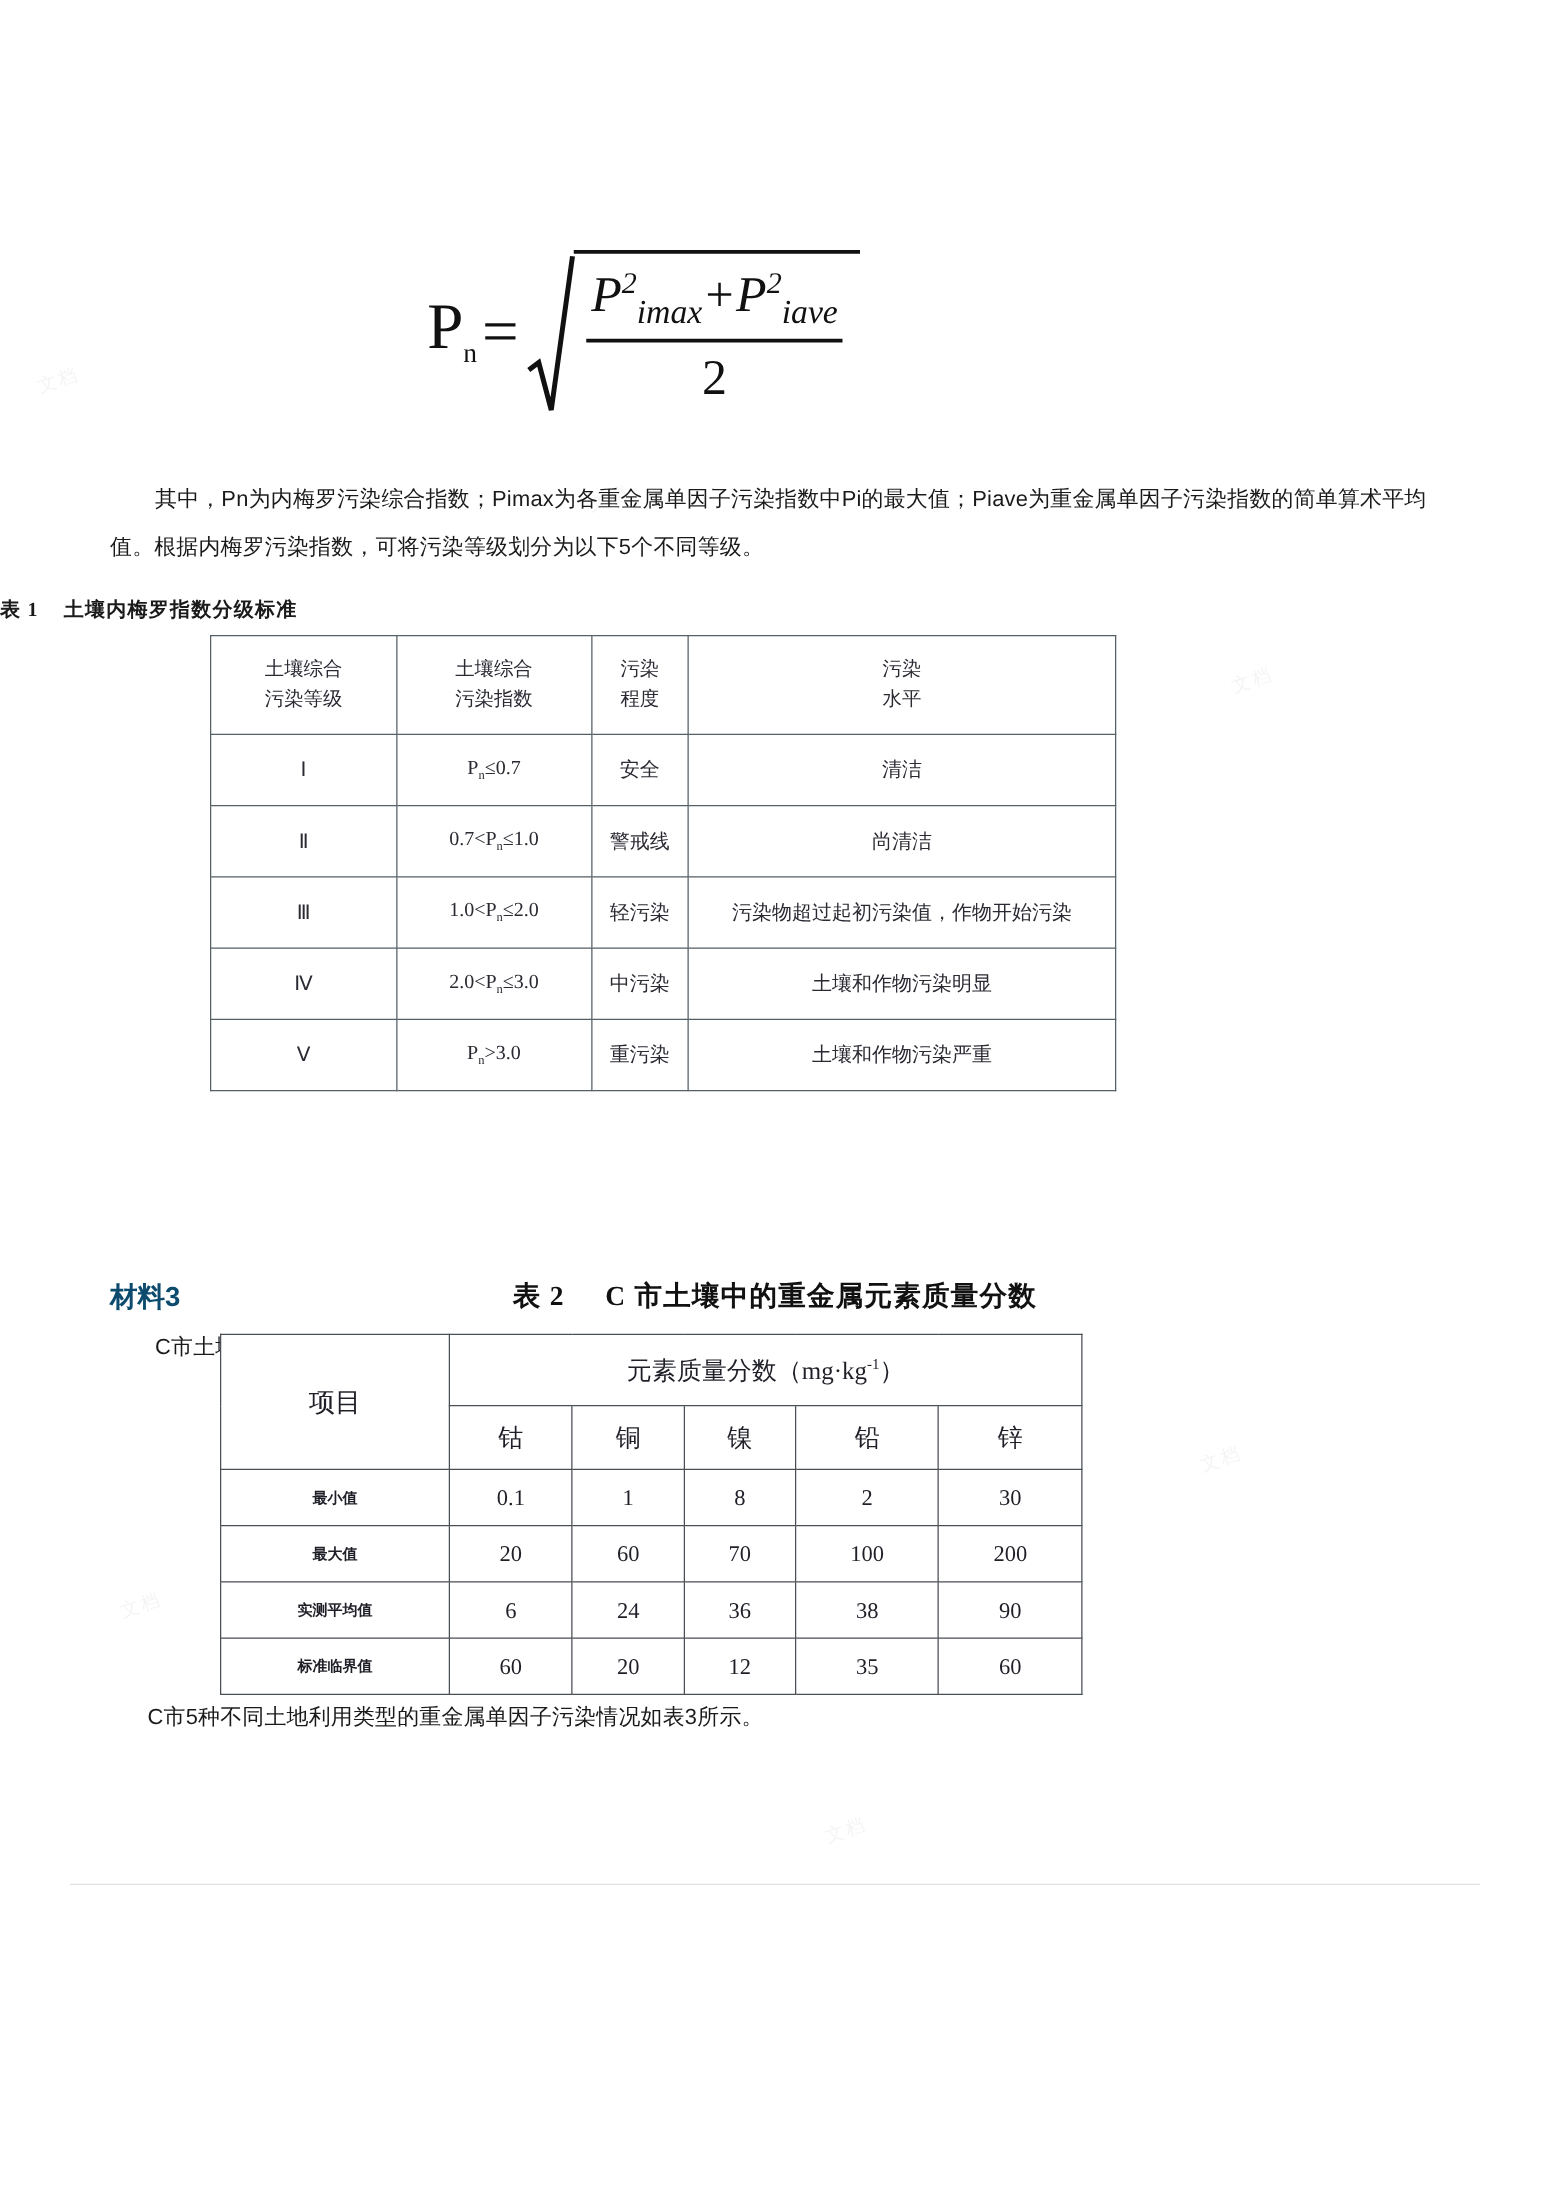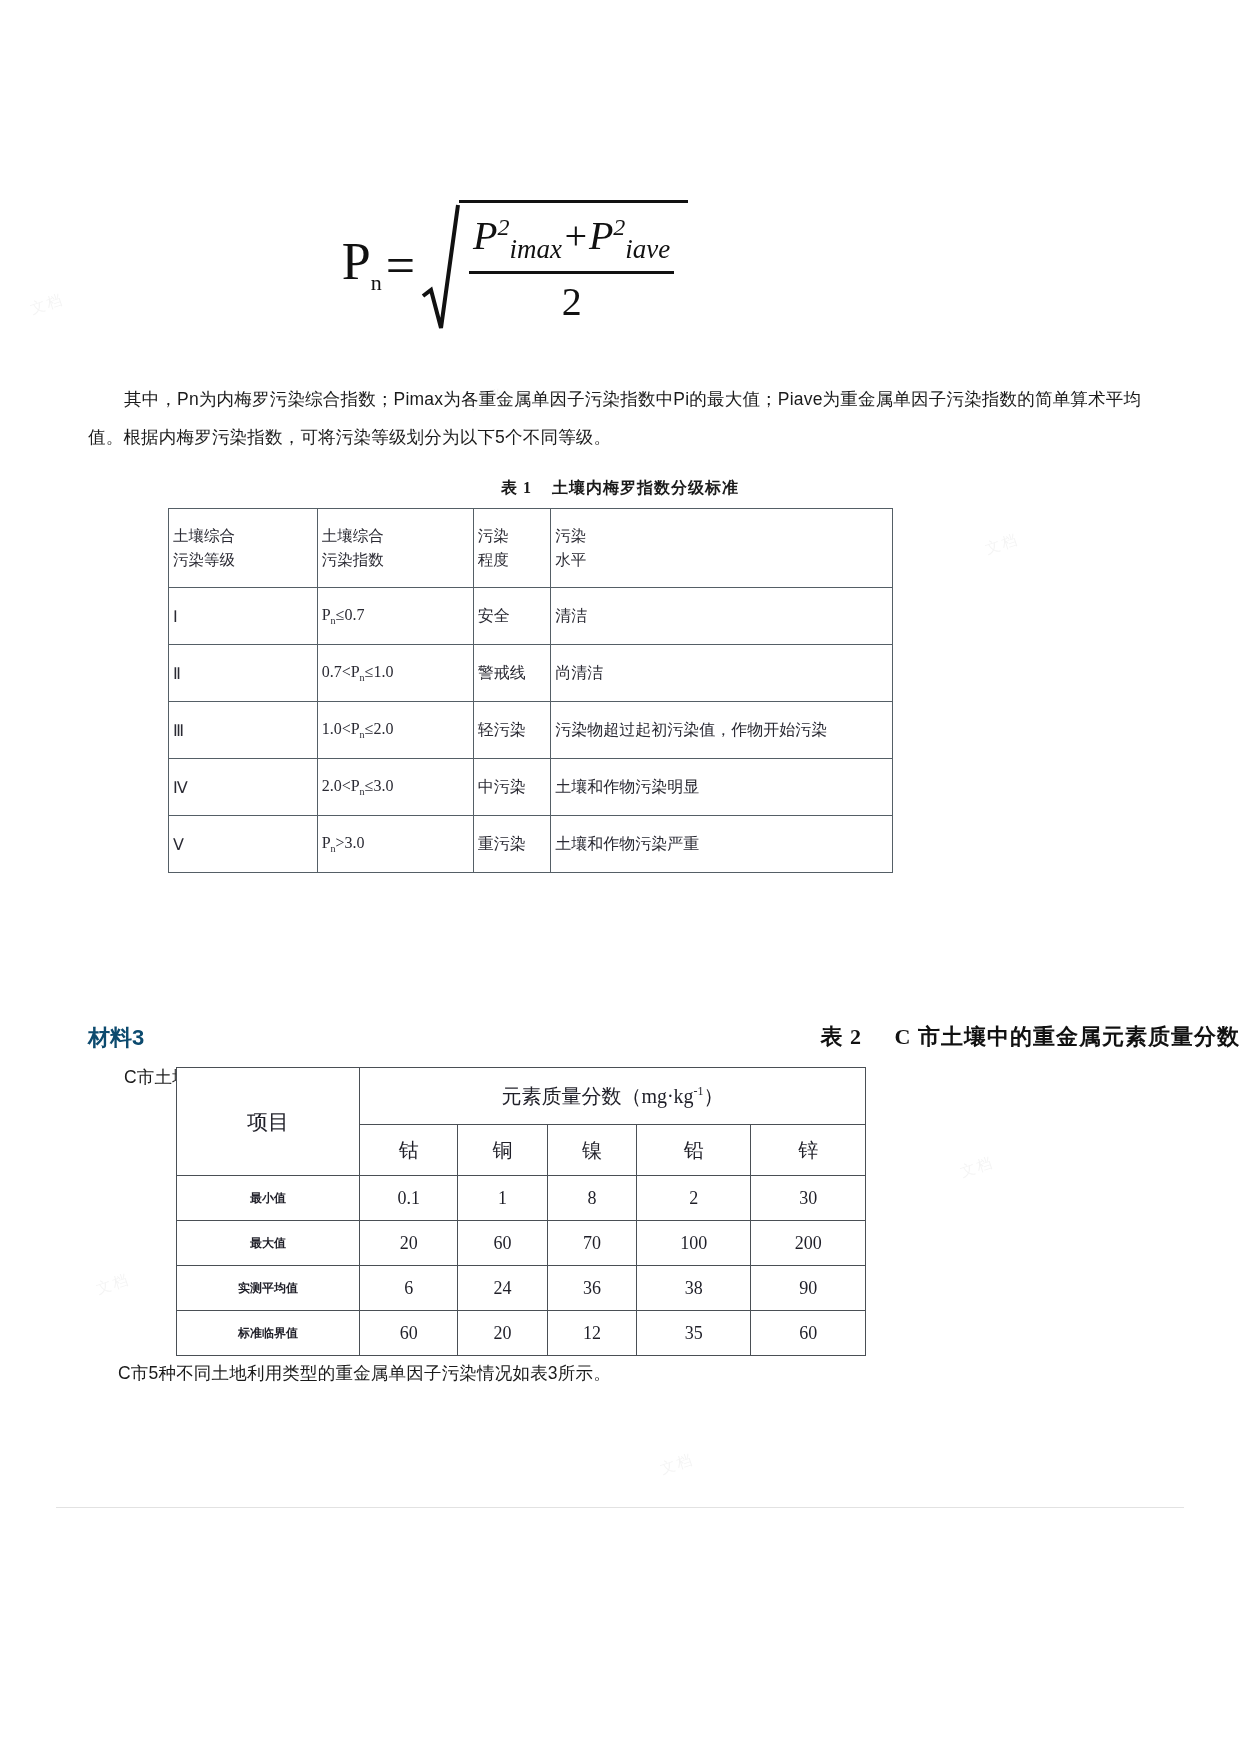--- a/index.html
+++ b/index.html
@@ -47,53 +47,54 @@
     position:absolute;
     font-size:17.5px;
     line-height:38px;
     color:#1a1a1a;
     letter-spacing:0.2px;
   }
   #para1{ left:88px; top:380px; width:1060px; text-indent:36px; }
 
   
   .cap1{
-    position:absolute; left:0; top:478px; width:1240px; text-align:center;
+    position:absolute; left:0; top:478px; width:1240px; text-align:left;
     font-family:"Liberation Serif", serif; font-weight:bold; font-size:16px;
     color:#1a1a1a; letter-spacing:1px;
   }
   table.t1{
     position:absolute; left:168px; top:508px; width:725px;
     border-collapse:collapse;
     font-family:"Liberation Serif", serif;
     color:#2a2a33;
     background:#fff;
   }
   table.t1 td{
     border:1px solid #555f66;
+    text-align:center;
     vertical-align:middle;
     font-size:16px;
     padding:6px 4px;
   }
   table.t1 td.head{ height:66px; line-height:24px; font-size:15.5px; }
   table.t1 td.body{ height:44px; }
   .c1{ width:148px; } .c2{ width:152px; } .c3{ width:72px; } .c4{ width:353px; }
   .roman{ font-size:21px; font-family:"Liberation Serif", serif; }
   .pn-sub sub{ font-size:10px; }
 
   
   #mat3{
     position:absolute; left:88px; top:1023px;
     font-size:22px; font-weight:bold; color:#0c4a6e;
   }
   #para2{ left:88px; top:1060px; width:1060px; text-indent:36px; line-height:34px; }
 
   
   .cap2{
-    position:absolute; left:0; top:1022px; width:1240px; text-align:right;
+    position:absolute; left:0; top:1022px; width:1240px; text-align:center;
     font-family:"Liberation Serif", serif; font-weight:bold; font-size:22px;
     color:#111; letter-spacing:1px;
   }
   table.t2{
     position:absolute; left:176px; top:1067px; width:690px;
     border-collapse:collapse;
     font-family:"Liberation Serif", serif;
     color:#1f1f28;
     background:#fff;
   }

